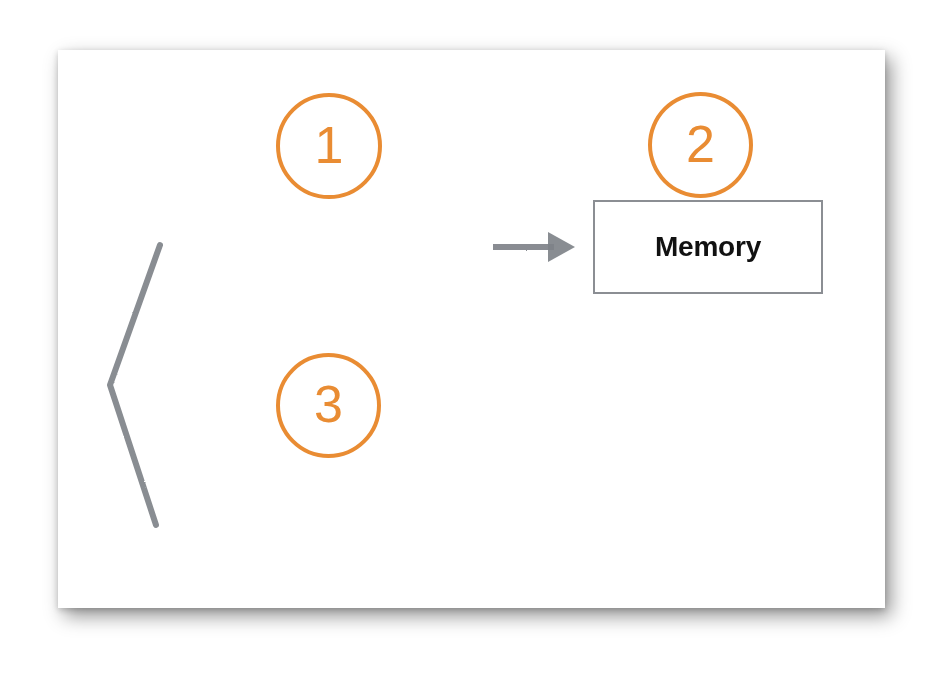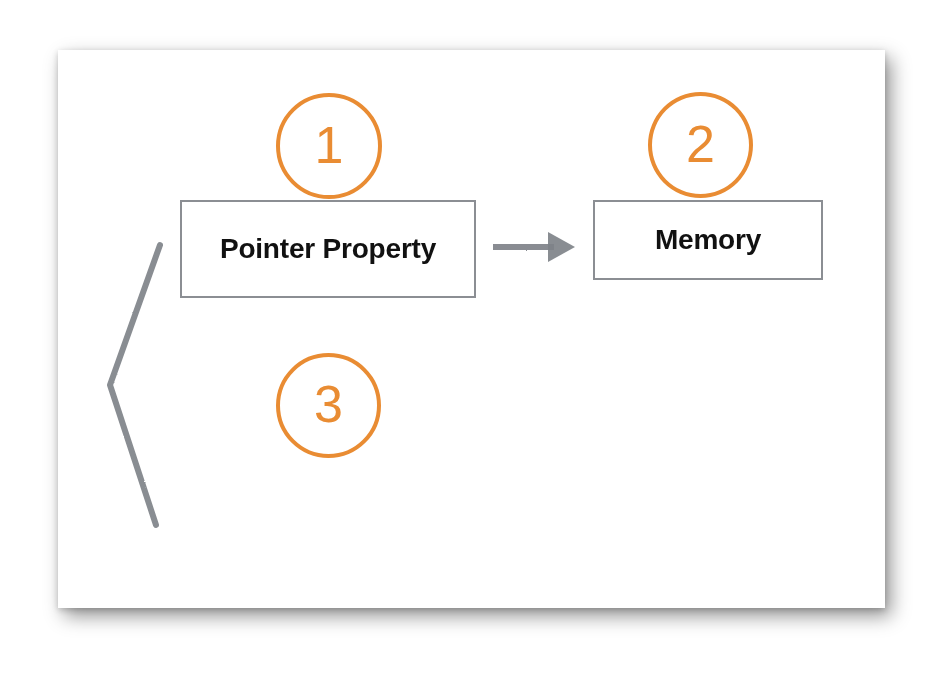--- a/index.html
+++ b/index.html
@@ -54,21 +54,21 @@
   .node-box .node-label {
     font-family: "Liberation Sans", sans-serif;
     font-weight: bold;
     font-size: 28px;
     color: #111111;
     letter-spacing: -0.2px;
     white-space: nowrap;
   }
 
   #box-pointer-property { left: 180px; top: 200px; width: 296px; height: 98px; }
-  #box-memory           { left: 593px; top: 200px; width: 230px; height: 80px; }
+  #box-memory           { left: 593px; top: 200px; width: 230px; height: 94px; }
   #box-primitive-property { left: 180px; top: 458px; width: 298px; height: 98px; }
 
   
   .step-circle {
     position: absolute;
     box-sizing: border-box;
     border-radius: 50%;
     border: 4px solid #e98c33;
     background: transparent;
     display: flex;
@@ -110,23 +110,20 @@
     <g filter="url(#rough)">
       <polyline points="160,245 110,385 156,525" fill="none" stroke="#7f8389" stroke-width="6" stroke-linecap="round" stroke-linejoin="round" opacity="0.92"></polyline>
     </g>
 
     <g filter="url(#rough)">
       <line x1="493" y1="247" x2="554" y2="247" stroke="#7f8389" stroke-width="6" stroke-linecap="butt" opacity="0.92"></line>
       <polygon points="548,232 575,247 548,262" fill="#7f8389" opacity="0.92"></polygon>
     </g>
   </svg>
 
-  <div class="node-box" id="box-pointer-property">
-    <span class="node-label">Pointer Property</span>
-  </div>
 
   <div class="node-box" id="box-memory">
     <span class="node-label">Memory</span>
   </div>
 
 
   <div class="step-circle" id="circle-1">
     <span class="step-number">1</span>
   </div>
 

